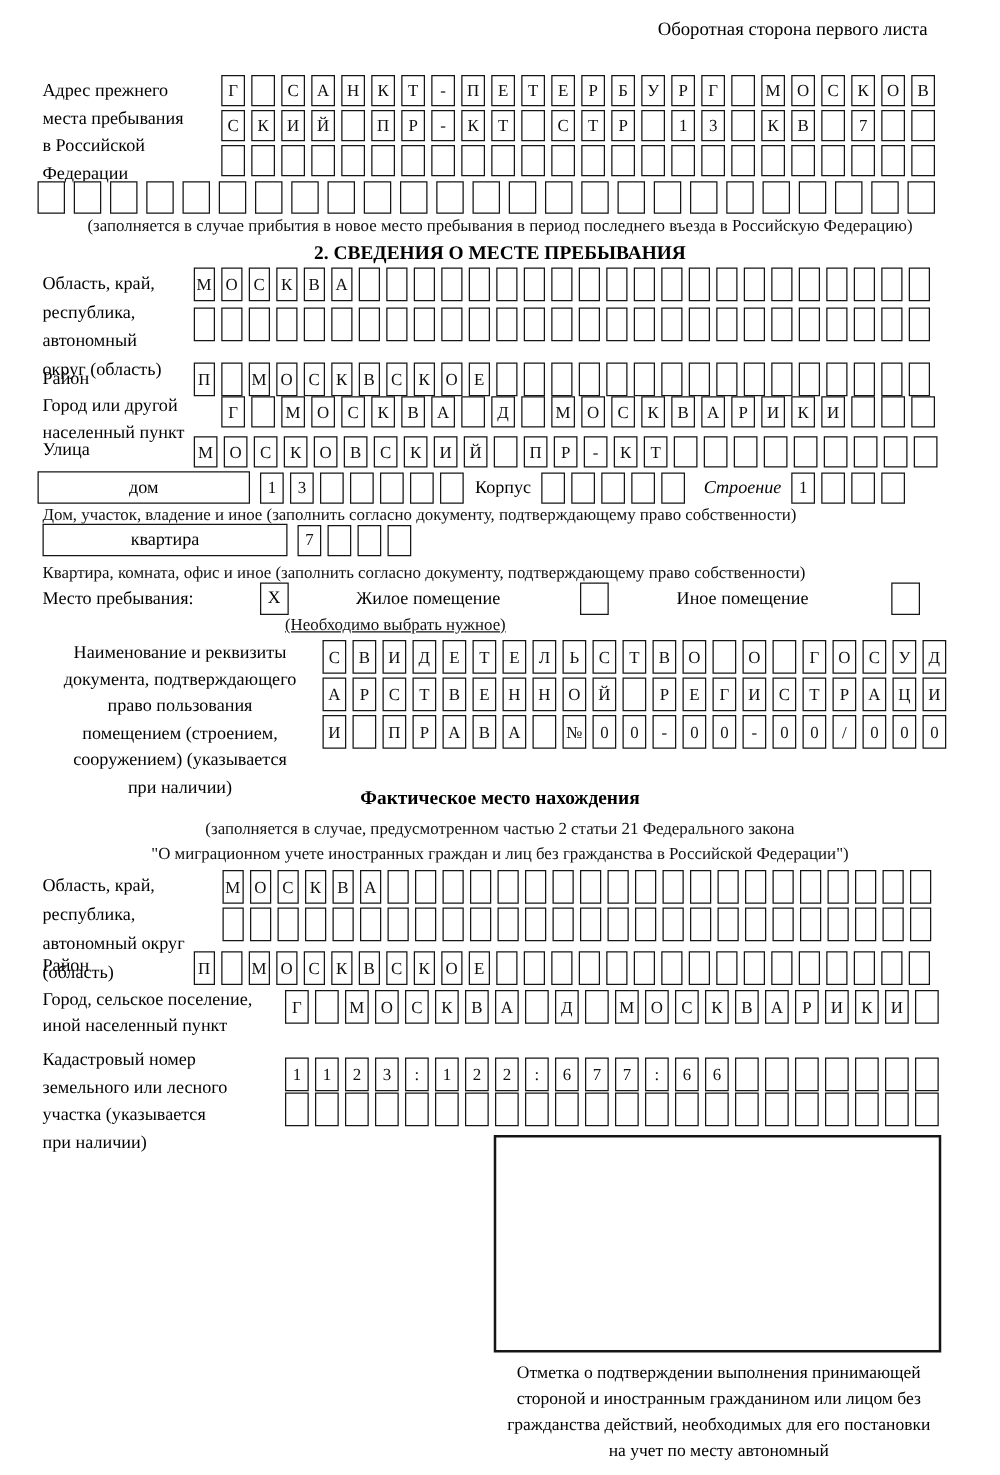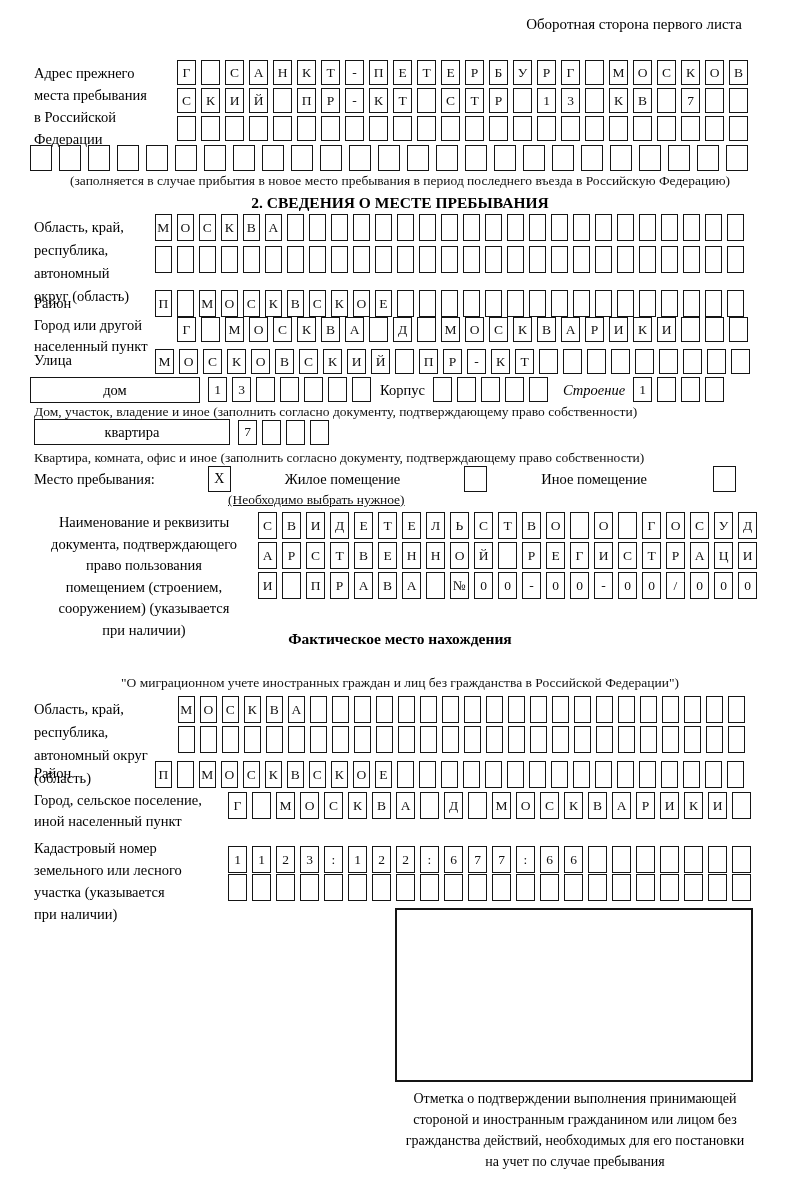--- a/index.html
+++ b/index.html
@@ -311,21 +311,21 @@
       <span class="cell"></span>
       <span class="cell"></span>
       <span class="cell"></span>
       <span class="cell"></span>
       <span class="cell"></span>
       <span class="cell"></span>
       <span class="cell"></span>
       <span class="cell"></span>
     </div>
 
-  <div class="row" style="left:30px;top:377px;align-items:flex-start;">
+  <div class="row" style="left:30px;top:377px;align-items:center;">
     <div class="wbox" style="width:170px;">дом</div>
     <div style="display:flex;margin-left:8px;">
         <span class="cell">1</span>
         <span class="cell">3</span>
         <span class="cell"></span>
         <span class="cell"></span>
         <span class="cell"></span>
         <span class="cell"></span>
         <span class="cell"></span>
       </div>
@@ -441,20 +441,21 @@
       <span class="cell sz-t">-</span>
       <span class="cell sz-t">0</span>
       <span class="cell sz-t">0</span>
       <span class="cell sz-t">/</span>
       <span class="cell sz-t">0</span>
       <span class="cell sz-t">0</span>
       <span class="cell sz-t">0</span>
     </div>
 
   <div class="title" style="top:630px;">Фактическое место нахождения</div>
+  <div class="cap cap-center" style="top:655px;">(заполняется в случае, предусмотренном частью 2 статьи 21 Федерального закона</div>
   <div class="cap cap-center" style="top:675px;">"О миграционном учете иностранных граждан и лиц без гражданства в Российской Федерации")</div>
 
   <div class="flabel lh23" style="left:34px;top:698px;width:140px;">
     <div>Область, край,</div>
     <div>республика,</div>
     <div>автономный округ</div>
     <div>(область)</div>
   </div>
   <div class="row" style="left:178px;top:696px;">
       <span class="cell sz-n">М</span>
@@ -626,16 +627,16 @@
       <span class="cell sz-t"></span>
       <span class="cell sz-t"></span>
       <span class="cell sz-t"></span>
     </div>
 
   <div class="stamp-box" style="left:395px;top:908px;width:358px;height:174px;"></div>
   <div class="stamp-cap" style="left:386px;top:1088px;width:378px;">
     <div>Отметка о подтверждении выполнения принимающей</div>
     <div>стороной и иностранным гражданином или лицом без</div>
     <div>гражданства действий, необходимых для его постановки</div>
-    <div>на учет по случае пребывания</div>
+    <div>на учет по месту автономный</div>
   </div>
 
 </div>
 
 </body></html>

